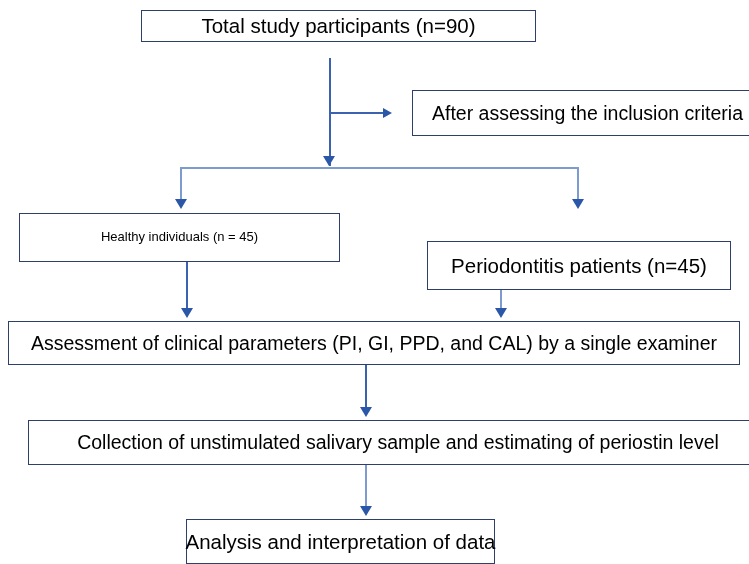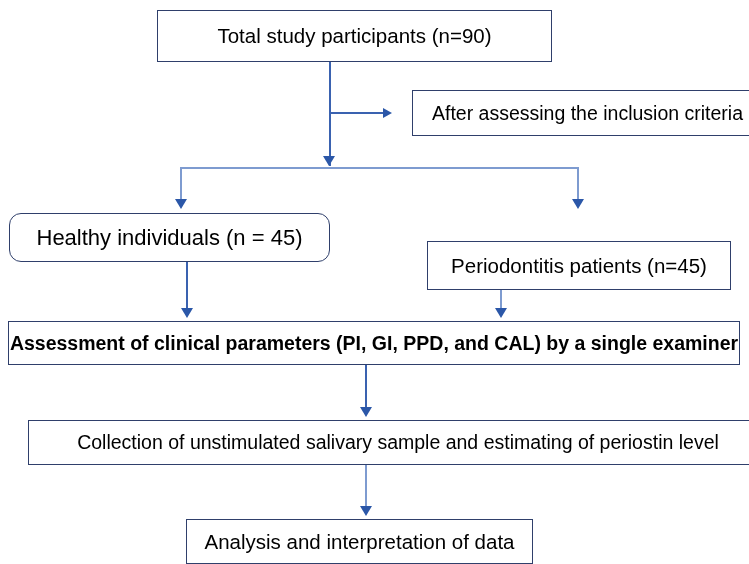--- a/index.html
+++ b/index.html
@@ -29,27 +29,27 @@
     text-align: center;
     color: #000000;
     line-height: 1.15;
   }
   .node .label {
     display: block;
     padding: 0 8px;
     white-space: nowrap;
   }
   
-  #node-total            { left: 157px; top: 10px;  width: 395px; height: 52px;  font-size: 20.5px; }
+  #node-total            { left: 141px; top: 10px;  width: 395px; height: 32px;  font-size: 20.5px; }
   #node-inclusion        { left: 412px; top: 90px;  width: 351px; height: 46px;  font-size: 19.5px; }
-  #node-healthy          { left: 9px;   top: 213px; width: 321px; height: 49px;  font-size: 22px; border-radius: 12px; }
+  #node-healthy          { left: 19px;   top: 213px; width: 321px; height: 49px;  font-size: 13px; }
   #node-periodontitis    { left: 427px; top: 213px; width: 304px; height: 49px;  font-size: 20.5px; margin-top: 28px; }
-  #node-assessment       { left: 8px;   top: 321px; width: 732px; height: 44px;  font-size: 19.5px; font-weight: bold; }
+  #node-assessment       { left: 8px;   top: 321px; width: 732px; height: 44px;  font-size: 19.5px; }
   #node-collection       { left: 28px;  top: 420px; width: 740px; height: 45px;  font-size: 19.5px; text-align: right; }
-  #node-analysis         { left: 186px; top: 519px; width: 347px; height: 45px;  font-size: 20.5px; }
+  #node-analysis         { left: 186px; top: 519px; width: 309px; height: 45px;  font-size: 20.5px; }
 
   
   .conn {
     position: absolute;
     background: #3a62b0;
   }
   .conn.v { width: 2px; }
   .conn.h { height: 2px; }
   .conn.pale { background: #7e9bd0; }
 

